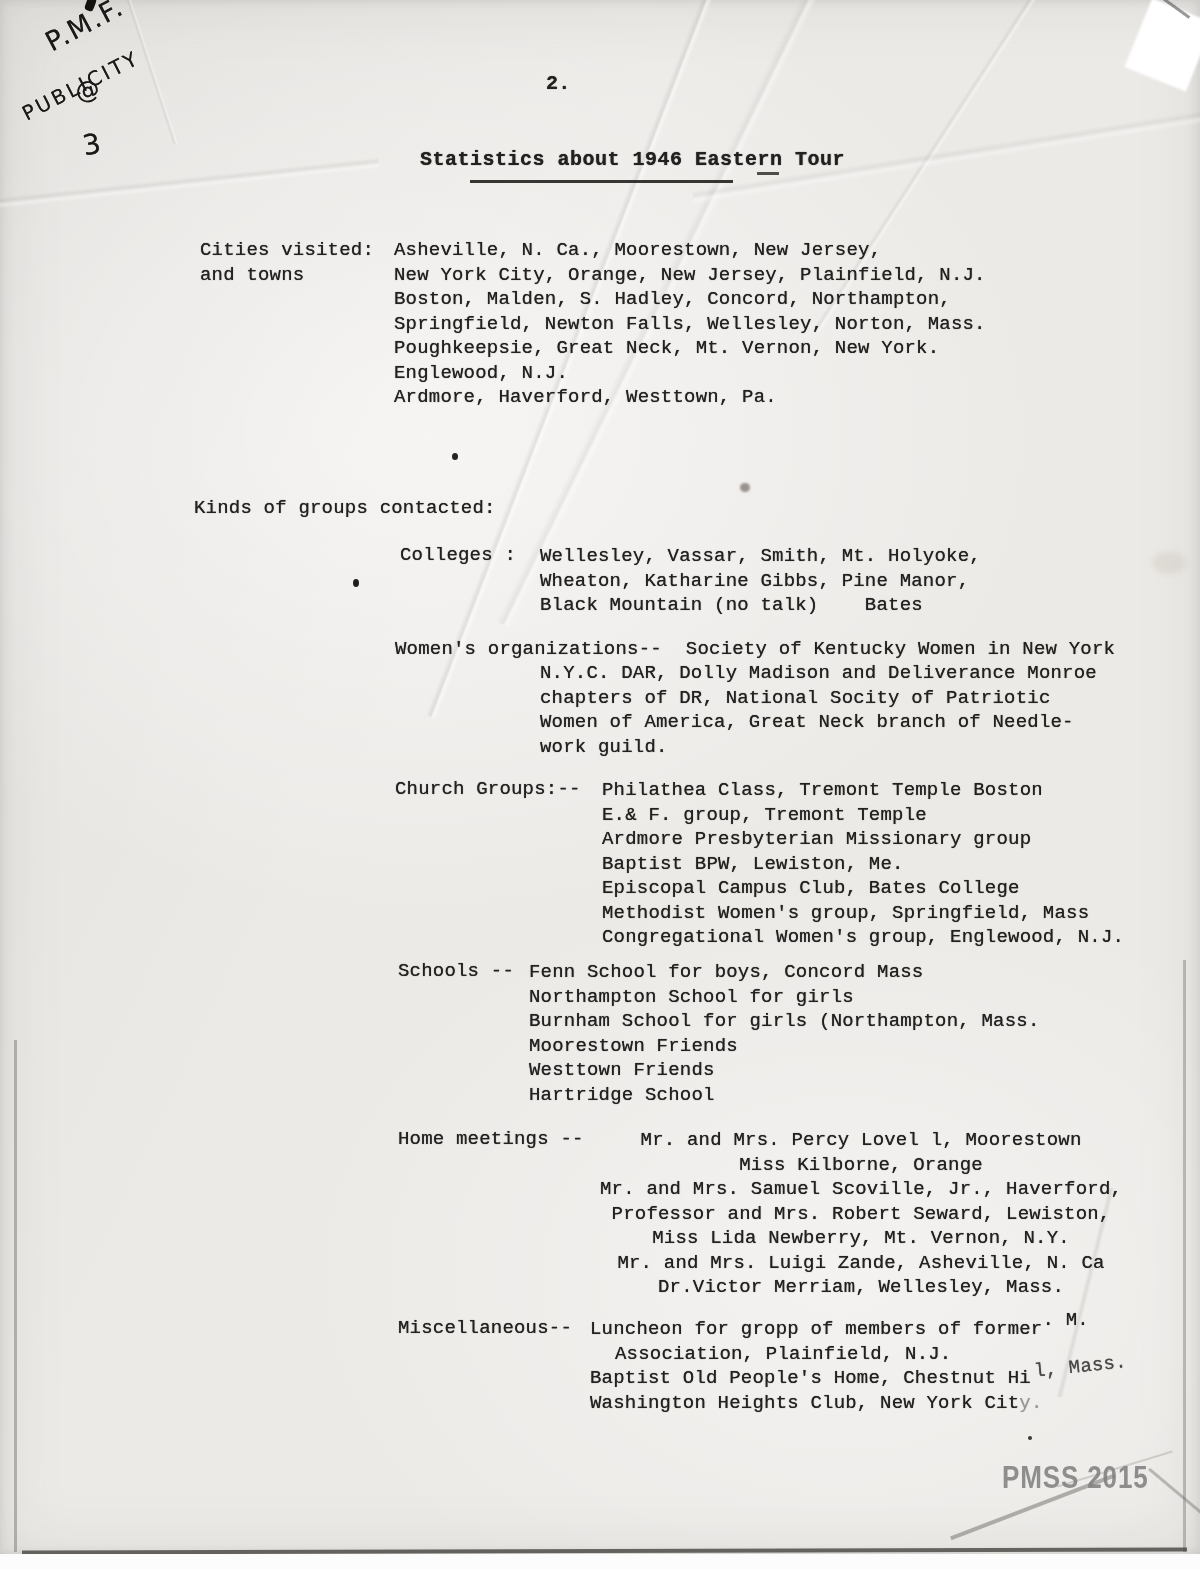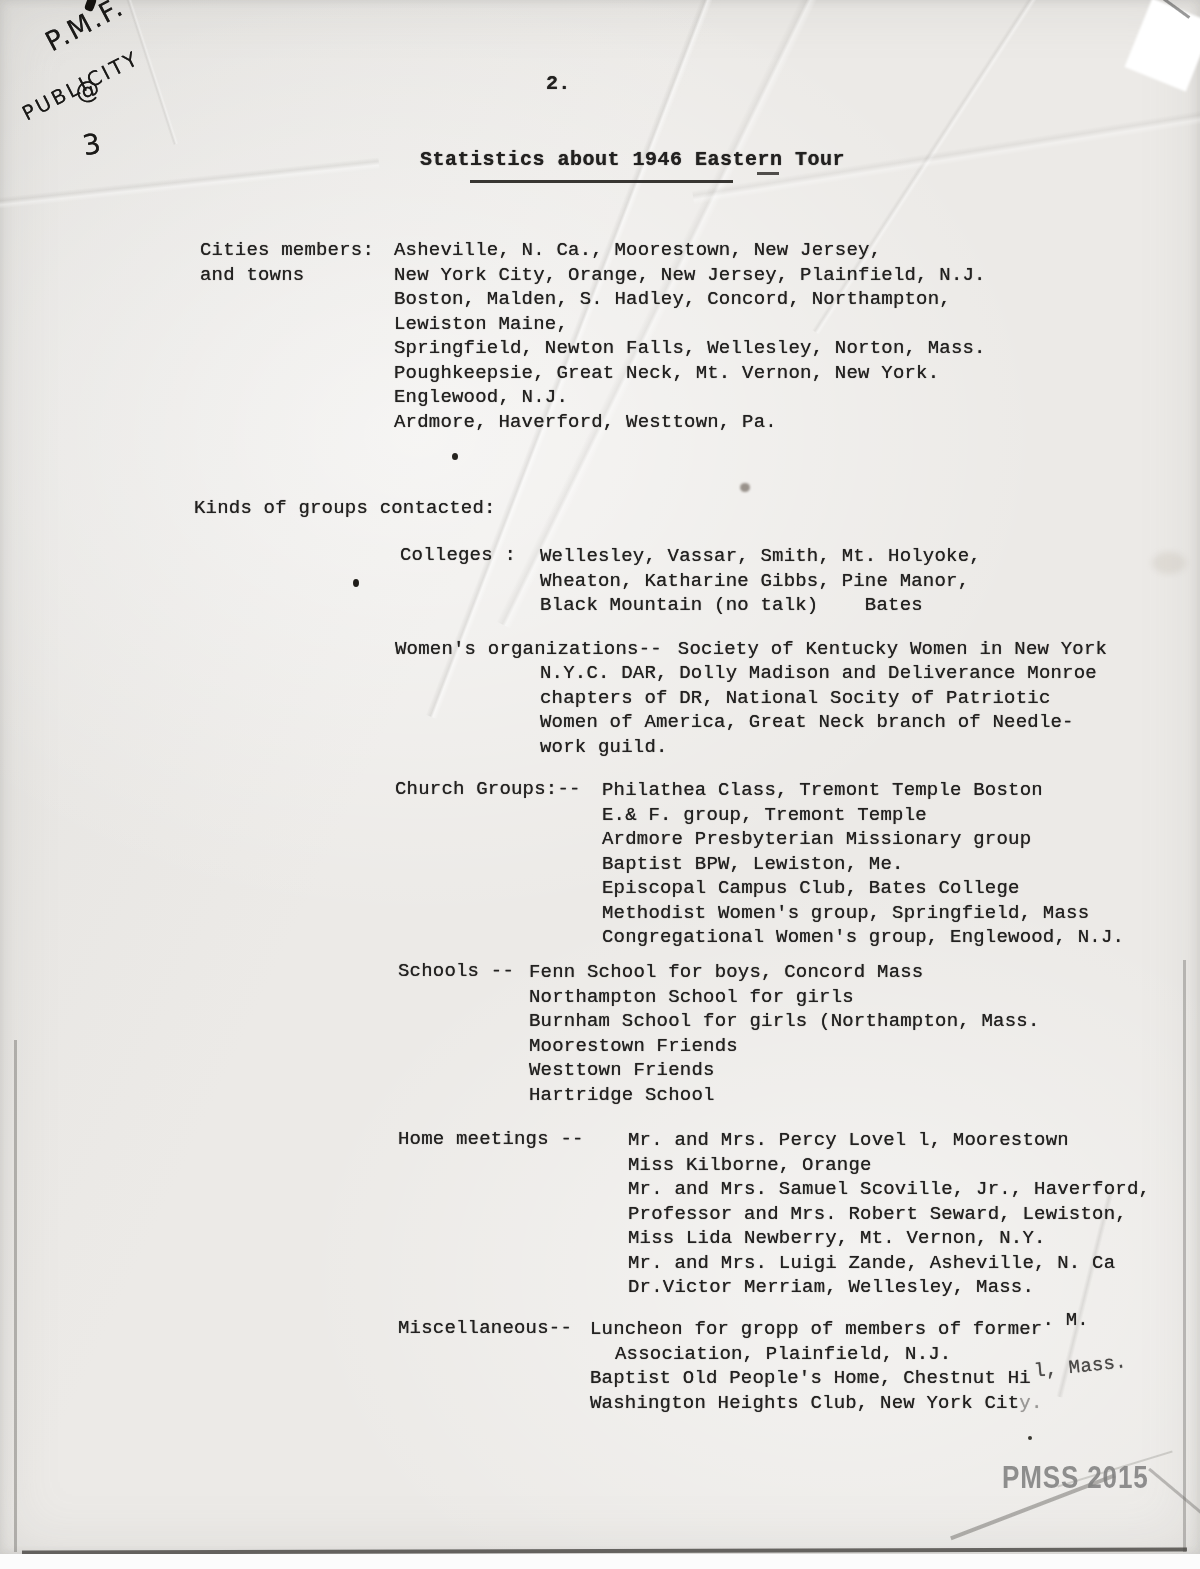--- a/index.html
+++ b/index.html
@@ -51,21 +51,21 @@
   .s5{left:86px;top:-3px;width:9px;height:14px;background:#14120f;border-radius:30%;transform:rotate(20deg);}
   .s6{left:1152px;top:552px;width:34px;height:22px;background:rgba(150,138,115,.14);filter:blur(3px);}
 
   
   .tw{font-family:"Liberation Mono","DejaVu Sans Mono",monospace;font-size:19px;letter-spacing:.2px;
       color:#222120;text-shadow:0 0 .8px rgba(35,33,30,.9);position:absolute;}
   .tline{height:24.5px;line-height:24.5px;white-space:pre;}
   .title{font-size:20px;letter-spacing:.5px;font-weight:bold;text-shadow:0 0 1px rgba(25,23,20,.95);}
   .u{border-bottom:3px solid rgba(35,33,30,.9);padding-bottom:9px;}
   .pagenum{font-size:20px;font-weight:bold;}
-  .gap-left{margin-left:16px;}
+  .gap-left{margin-left:24px;}
   .indent1{padding-left:25px;}
   .super{display:inline-block;transform:translateY(-9px);}
   .raised{display:inline-block;transform:translate(3px,-11px) rotate(-6deg);opacity:.8;}
   .faint{opacity:.42;}
 
   
   .hw{position:absolute;font-family:"DejaVu Sans",sans-serif;color:#1b1a18;transform-origin:left top;
       text-shadow:0 0 .5px rgba(20,20,20,.8);}
   .hw1{left:40px;top:30px;font-size:27px;transform:rotate(-28deg);letter-spacing:2px;}
   .hw2{left:72px;top:80px;font-size:24px;transform:rotate(-16deg);}
@@ -112,28 +112,27 @@
     <div class="hw hw4">3</div>
 
     <div class="tw pagenum" style="left:546px;top:72px;">2.</div>
 
     <div class="tw title" style="left:420px;top:148px;">
       <span>Stat</span><span class="u">istics about 1946 Eas</span><span>tern Tour</span>
     </div>
     <div class="title-dash"></div>
 
     <div class="tw" style="left:200px;top:238px;">
-      <div class="tline">Cities members:</div>
+      <div class="tline">Cities visited:</div>
       <div class="tline">and towns</div>
     </div>
     <div class="tw" style="left:394px;top:238px;">
       <div class="tline">Asheville, N. Ca., Moorestown, New Jersey,</div>
       <div class="tline">New York City, Orange, New Jersey, Plainfield, N.J.</div>
       <div class="tline">Boston, Malden, S. Hadley, Concord, Northampton,</div>
-      <div class="tline">Lewiston Maine,</div>
       <div class="tline">Springfield, Newton Falls, Wellesley, Norton, Mass.</div>
       <div class="tline">Poughkeepsie, Great Neck, Mt. Vernon, New York.</div>
       <div class="tline">Englewood, N.J.</div>
       <div class="tline">Ardmore, Haverford, Westtown, Pa.</div>
     </div>
 
     <div class="tw" style="left:194px;top:497px;">Kinds of groups contacted:</div>
 
     <div class="tw" style="left:400px;top:544px;">Colleges :</div>
     <div class="tw" style="left:540px;top:544px;">
@@ -167,21 +166,21 @@
     <div class="tw" style="left:529px;top:960px;">
       <div class="tline">Fenn School for boys, Concord Mass</div>
       <div class="tline">Northampton School for girls</div>
       <div class="tline">Burnham School for girls (Northampton, Mass.</div>
       <div class="tline">Moorestown Friends</div>
       <div class="tline">Westtown Friends</div>
       <div class="tline">Hartridge School</div>
     </div>
 
     <div class="tw" style="left:398px;top:1128px;">Home meetings --</div>
-    <div class="tw" style="left:628px;top:1128px;">
+    <div class="tw" style="left:600px;top:1128px;text-align:center;">
       <div class="tline">Mr. and Mrs. Percy Lovel l, Moorestown</div>
       <div class="tline">Miss Kilborne, Orange</div>
       <div class="tline">Mr. and Mrs. Samuel Scoville, Jr., Haverford,</div>
       <div class="tline">Professor and Mrs. Robert Seward, Lewiston,</div>
       <div class="tline">Miss Lida Newberry, Mt. Vernon, N.Y.</div>
       <div class="tline">Mr. and Mrs. Luigi Zande, Asheville, N. Ca</div>
       <div class="tline">Dr.Victor Merriam, Wellesley, Mass.</div>
     </div>
 
     <div class="tw" style="left:398px;top:1317px;">Miscellaneous--</div>

